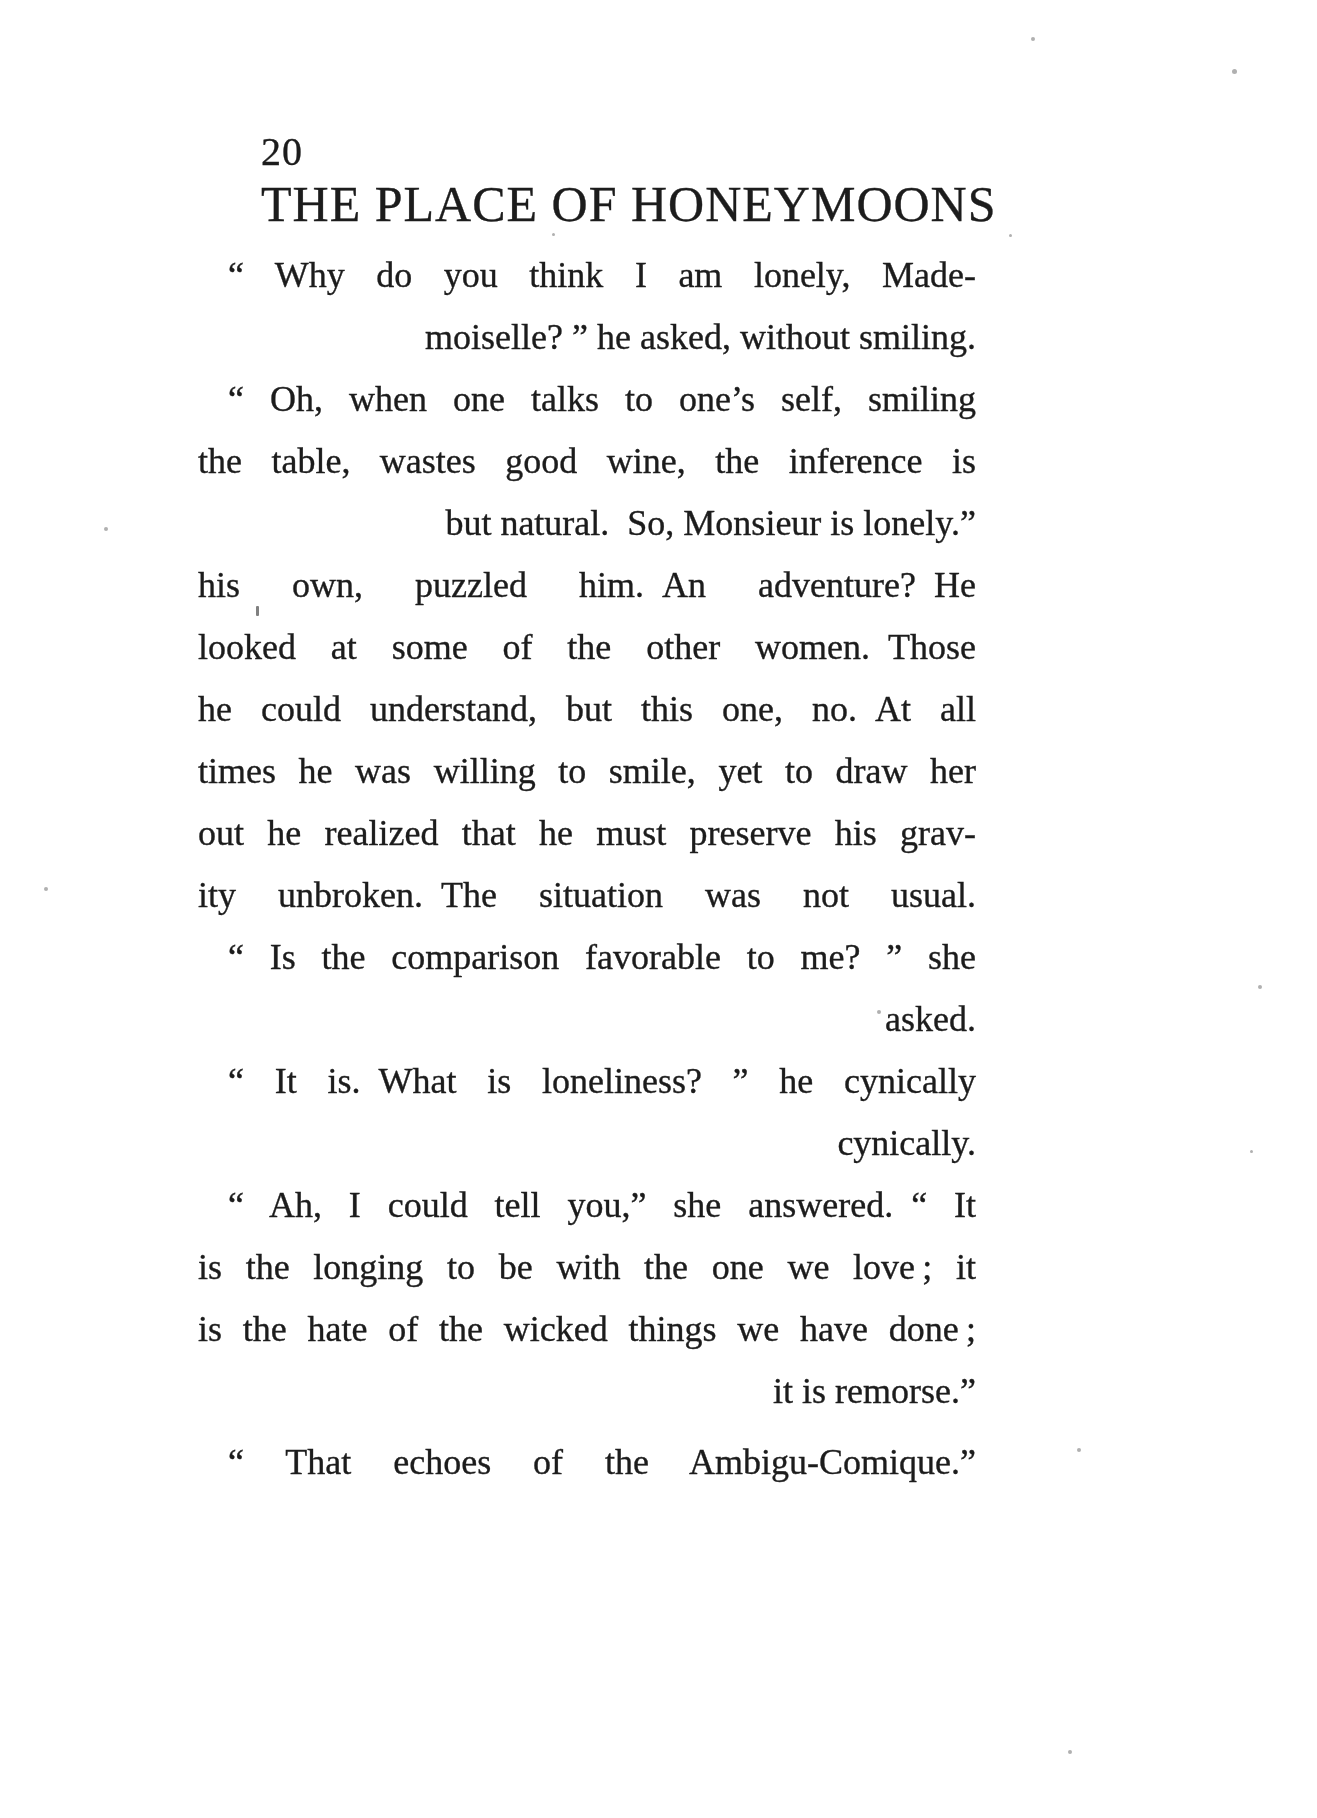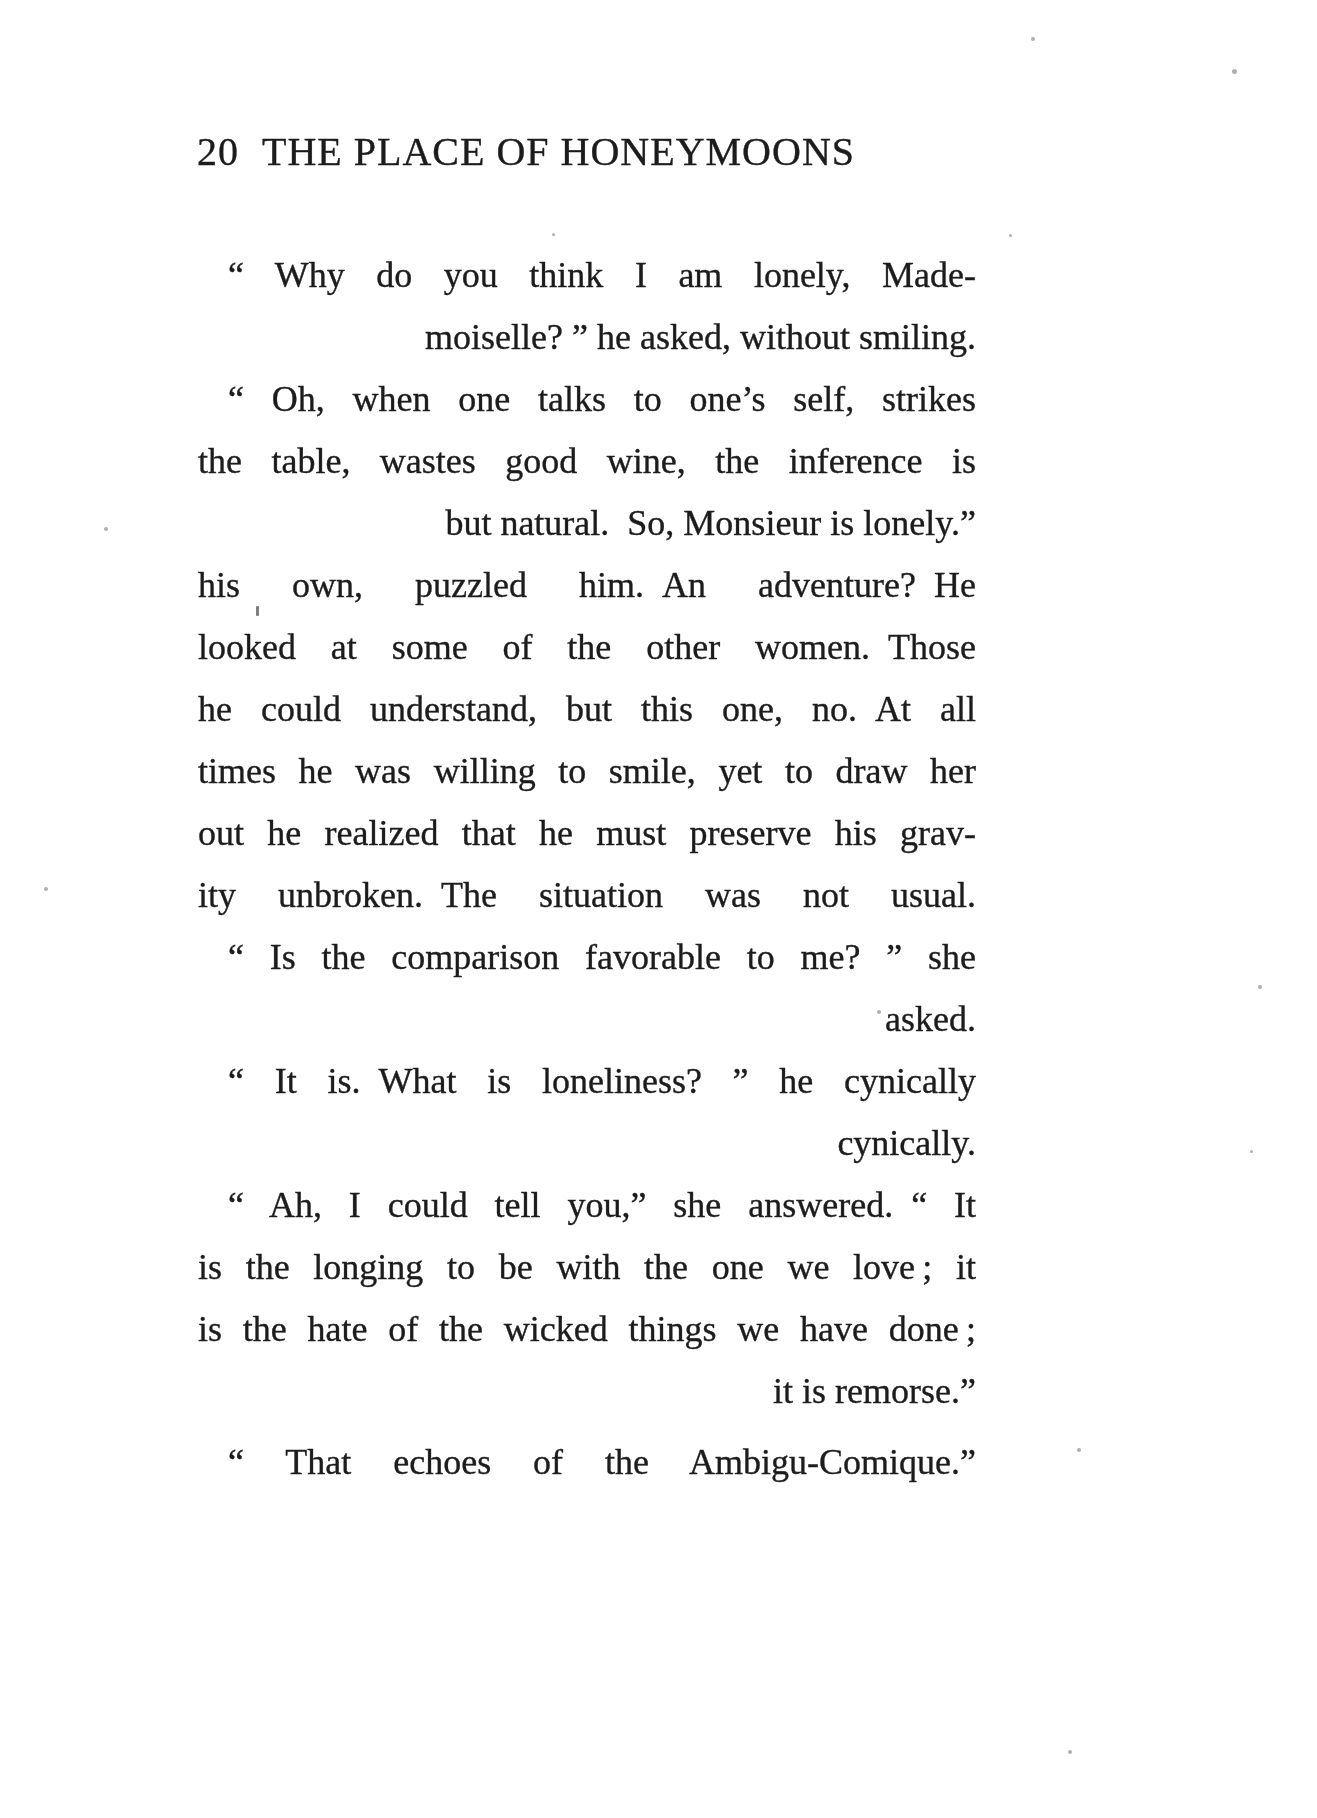--- a/index.html
+++ b/index.html
@@ -14,30 +14,31 @@
     color: #1c1c1c;
     -webkit-text-stroke: 0.35px #1c1c1c;
   }
   .header {
     position: absolute;
     left: 197px;
     top: 128px;
     width: 778px;
     display: flex;
     align-items: baseline;
+    flex-direction: column;
   }
   .page-number {
     font-size: 40px;
     letter-spacing: 1px;
     flex: 0 0 auto;
   }
   .running-title {
-    font-size: 40px;
+    font-size: 50px;
     letter-spacing: 1px;
-    margin-left: 23px;
+    margin-left: 64px;
     white-space: nowrap;
   }
   .text-block {
     position: absolute;
     left: 198px;
     top: 244px;
     width: 778px;
   }
   .ln {
     font-size: 36px;
@@ -72,21 +73,21 @@
 <div class="page">
 
   <div class="header">
     <span class="page-number">20</span>
     <span class="running-title">THE PLACE OF HONEYMOONS</span>
   </div>
 
   <div class="text-block">
     <div class="ln i j">“ Why do you think I am lonely, Made-</div>
     <div class="ln">moiselle? ” he asked, without smiling.</div>
-    <div class="ln i j">“ Oh, when one talks to one’s self, strikes</div>
+    <div class="ln i j">“ Oh, when one talks to one’s self, smiling</div>
     <div class="ln j">the table, wastes good wine, the inference is</div>
     <div class="ln">but natural. So, Monsieur is lonely.”</div>
     <div class="ln j">his own, puzzled him. An adventure? He</div>
     <div class="ln j">looked at some of the other women. Those</div>
     <div class="ln j">he could understand, but this one, no. At all</div>
     <div class="ln j">times he was willing to smile, yet to draw her</div>
     <div class="ln j">out he realized that he must preserve his grav-</div>
     <div class="ln j">ity unbroken. The situation was not usual.</div>
     <div class="ln i j">“ Is the comparison favorable to me? ” she</div>
     <div class="ln">asked.</div>

